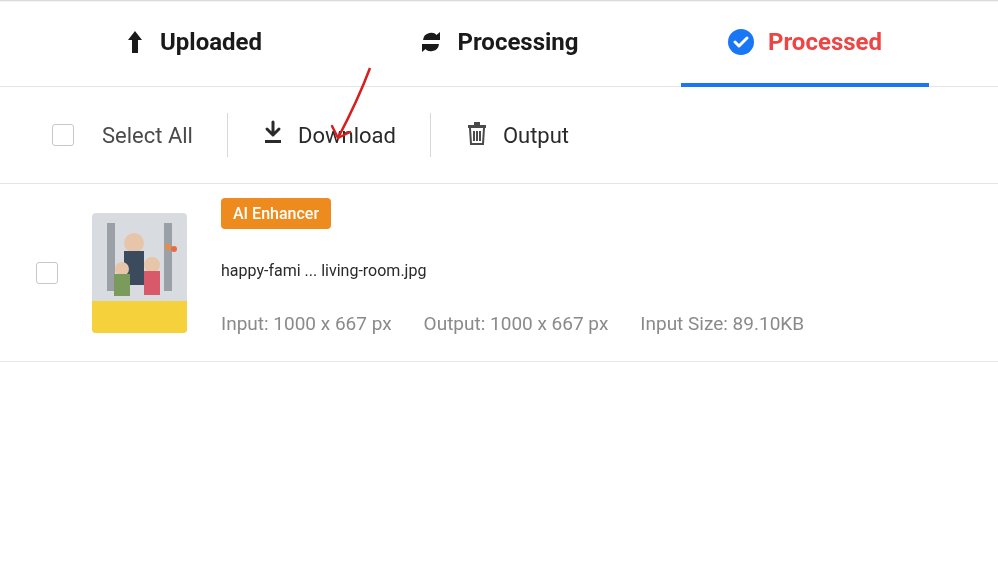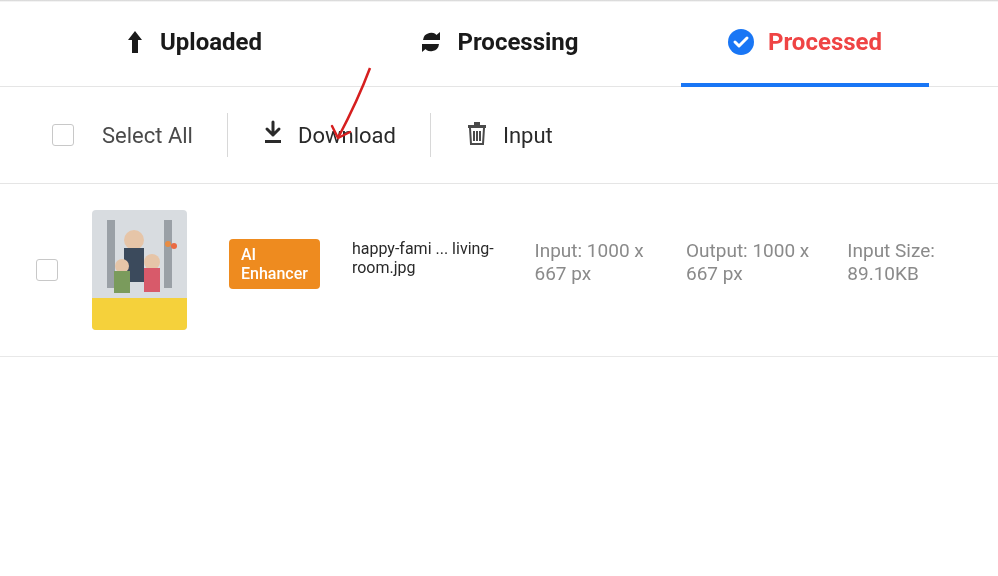--- a/index.html
+++ b/index.html
@@ -91,24 +91,23 @@
     }
     .thumb {
       width: 95px;
       height: 120px;
       border-radius: 4px;
       overflow: hidden;
       flex-shrink: 0;
     }
     .file-info {
       display: flex;
-      flex-direction: row;
+      flex-direction: column;
       gap: 32px;
       margin-top: -12px;
-      margin-left: 8px;
     }
     .badge {
       background: #ee8b1f;
       color: #fff;
       padding: 6px 12px;
       border-radius: 4px;
       font-size: 16px;
       font-weight: 500;
       width: fit-content;
     }
@@ -181,21 +180,21 @@
     <span>
       <svg width="24" height="26" viewBox="0 0 24 26" fill="none">
         <rect x="3" y="5" width="18" height="3" fill="#4a4a4a"></rect>
         <rect x="9" y="2" width="6" height="3" fill="#4a4a4a"></rect>
         <path d="M5 8 L6 24 L18 24 L19 8" stroke="#4a4a4a" stroke-width="2" fill="none"></path>
         <line x1="9" y1="11" x2="9" y2="21" stroke="#4a4a4a" stroke-width="2"></line>
         <line x1="12" y1="11" x2="12" y2="21" stroke="#4a4a4a" stroke-width="2"></line>
         <line x1="15" y1="11" x2="15" y2="21" stroke="#4a4a4a" stroke-width="2"></line>
       </svg>
     </span>
-    <span>Input</span>
+    <span>Output</span>
   </div>
 </div>
 
 <div class="file-row">
   <div class="checkbox"></div>
   <div class="thumb">
     <svg width="95" height="120" viewBox="0 0 95 120">
       <rect x="0" y="0" width="95" height="120" fill="#d8dce0"></rect>
       <rect x="0" y="88" width="95" height="32" fill="#f5d13b"></rect>
       <rect x="15" y="10" width="8" height="68" fill="#9aa0a6"></rect>

